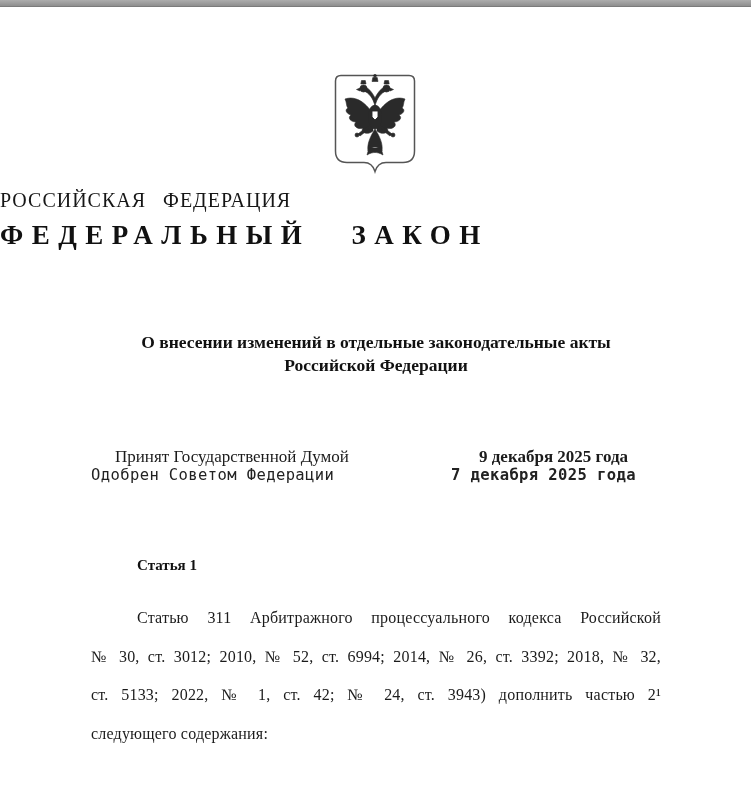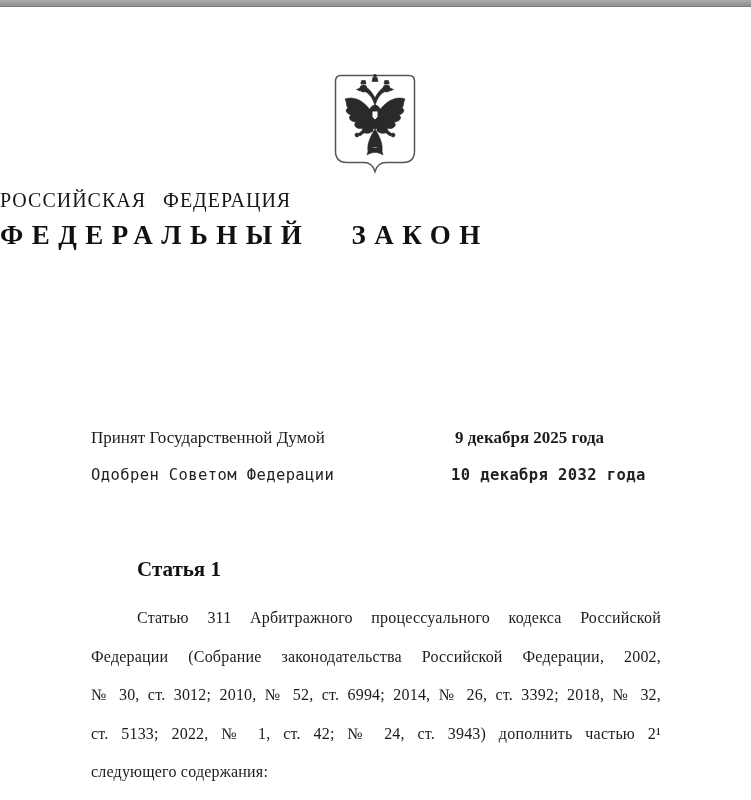--- a/index.html
+++ b/index.html
@@ -53,36 +53,36 @@
     font-weight: bold;
     line-height: 22.5px;
     color: #111;
   }
   .adopt-row {
     position: absolute;
     left: 91px;
     width: 570px;
     height: 24px;
   }
-  .adopt-row.row1 { top: 428px; }
+  .adopt-row.row1 { top: 447px; margin-left: 24px; }
   .adopt-row.row2 { top: 466px; }
   .adopt-label { font-size: 17px; }
   .adopt-date { position: absolute; top: 0; font-size: 17px; font-weight: bold; }
   .row1 .adopt-date { left: 364px; }
   .row2 .adopt-date { left: 360px; }
   .typefax {
     font-family: "DejaVu Sans Mono", monospace;
     font-size: 15.5px;
     letter-spacing: 0.4px;
     color: #222;
   }
   .article-heading {
     position: absolute;
     left: 137px; top: 557px;
-    font-size: 21px;
+    font-size: 15px;
     font-weight: bold;
     color: #111;
   }
   .law-body {
     position: absolute;
     left: 91px; top: 599px;
     width: 570px;
   }
   .law-line {
     box-sizing: border-box;
@@ -134,34 +134,37 @@
         <path d="M35 74 L33 81 C36 79 39 78.5 41 78.5 C43 78.5 46 79 49 81 L47 74 Z"></path>
         <path d="M38 37 L44 37 L44 43 L41 46 L38 43 Z" fill="#ffffff" stroke-width="0.9"></path>
       </g>
     </svg>
   </div>
 
   <div class="h-country">РОССИЙСКАЯ ФЕДЕРАЦИЯ</div>
 
   <div class="h-lawtype">ФЕДЕРАЛЬНЫЙ ЗАКОН</div>
 
+  <div class="doc-title">
+    <div>О внесении изменений в отдельные законодательные акты</div>
+    <div>Российской Федерации</div>
+  </div>
 
   <div class="adopt-row row1">
     <span class="adopt-label">Принят Государственной Думой</span>
     <span class="adopt-date">9 декабря 2025 года</span>
   </div>
 
   <div class="adopt-row row2">
     <span class="adopt-label typefax">Одобрен Советом Федерации</span>
-    <span class="adopt-date typefax">10 декабря 2032 года</span>
+    <span class="adopt-date typefax">7 декабря 2025 года</span>
   </div>
 
   <div class="article-heading">Статья 1</div>
 
   <div class="law-body">
     <div class="law-line first">Статью 311 Арбитражного процессуального кодекса Российской</div>
-    <div class="law-line">Федерации (Собрание законодательства Российской Федерации, 2002,</div>
     <div class="law-line">№ 30, ст. 3012; 2010, № 52, ст. 6994; 2014, № 26, ст. 3392; 2018, № 32,</div>
     <div class="law-line">ст. 5133; 2022, № 1, ст. 42; № 24, ст. 3943) дополнить частью 2¹</div>
     <div class="law-line last">следующего содержания:</div>
   </div>
 
 </div>
 
 </body></html>

